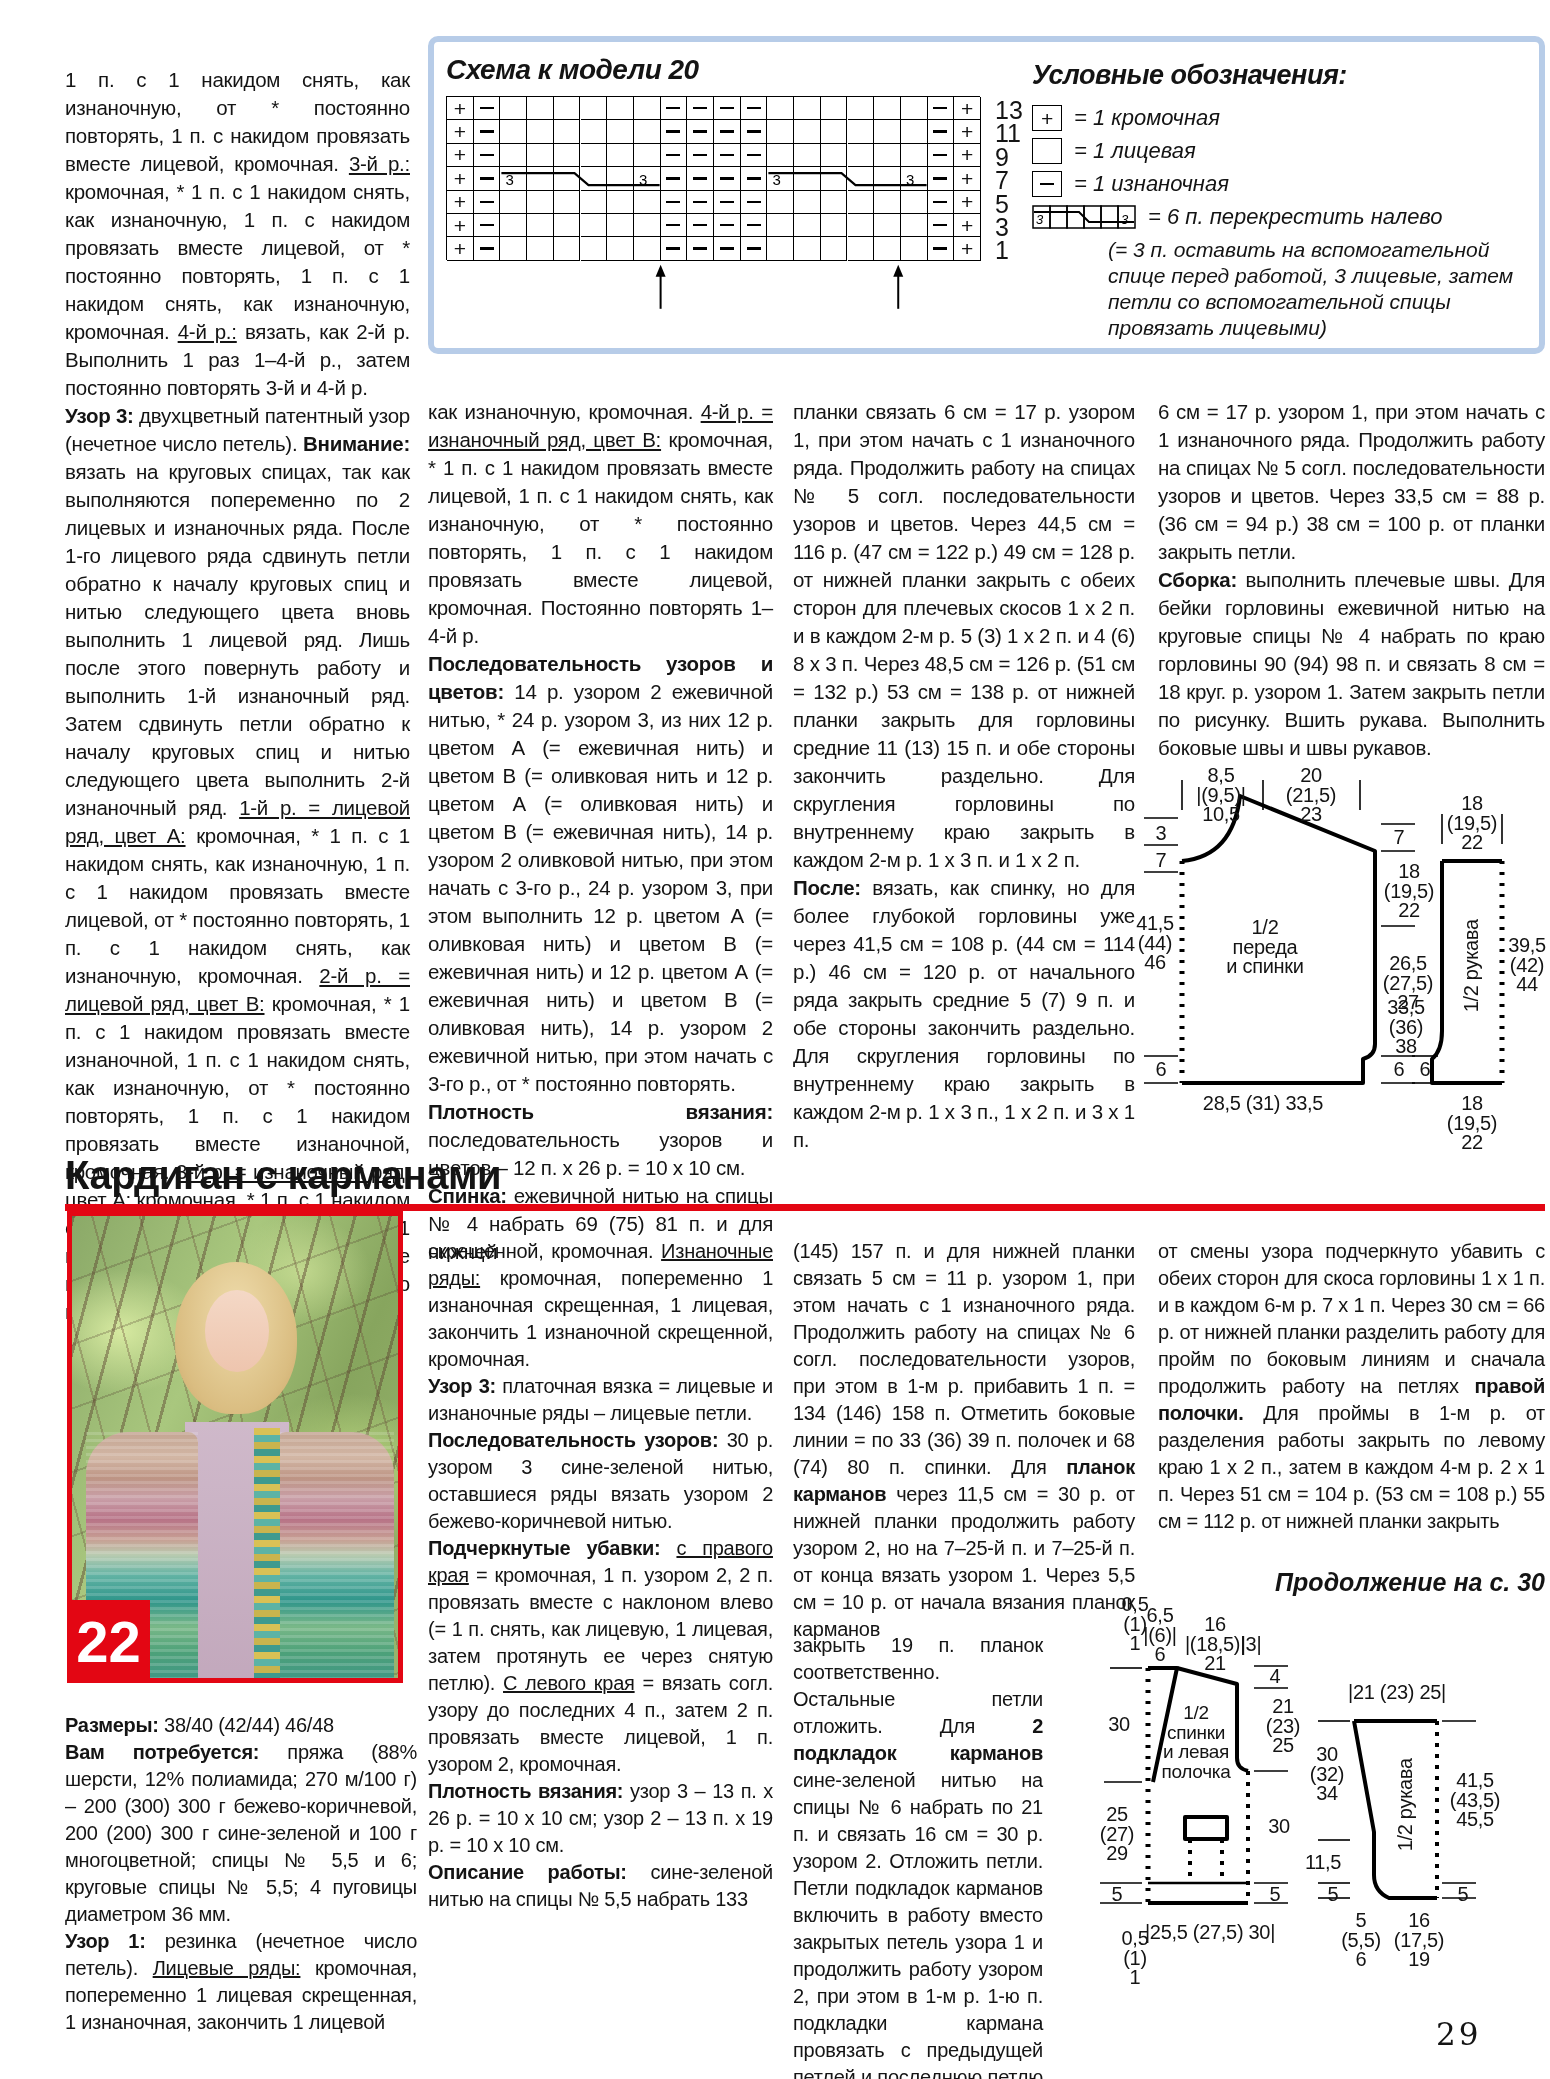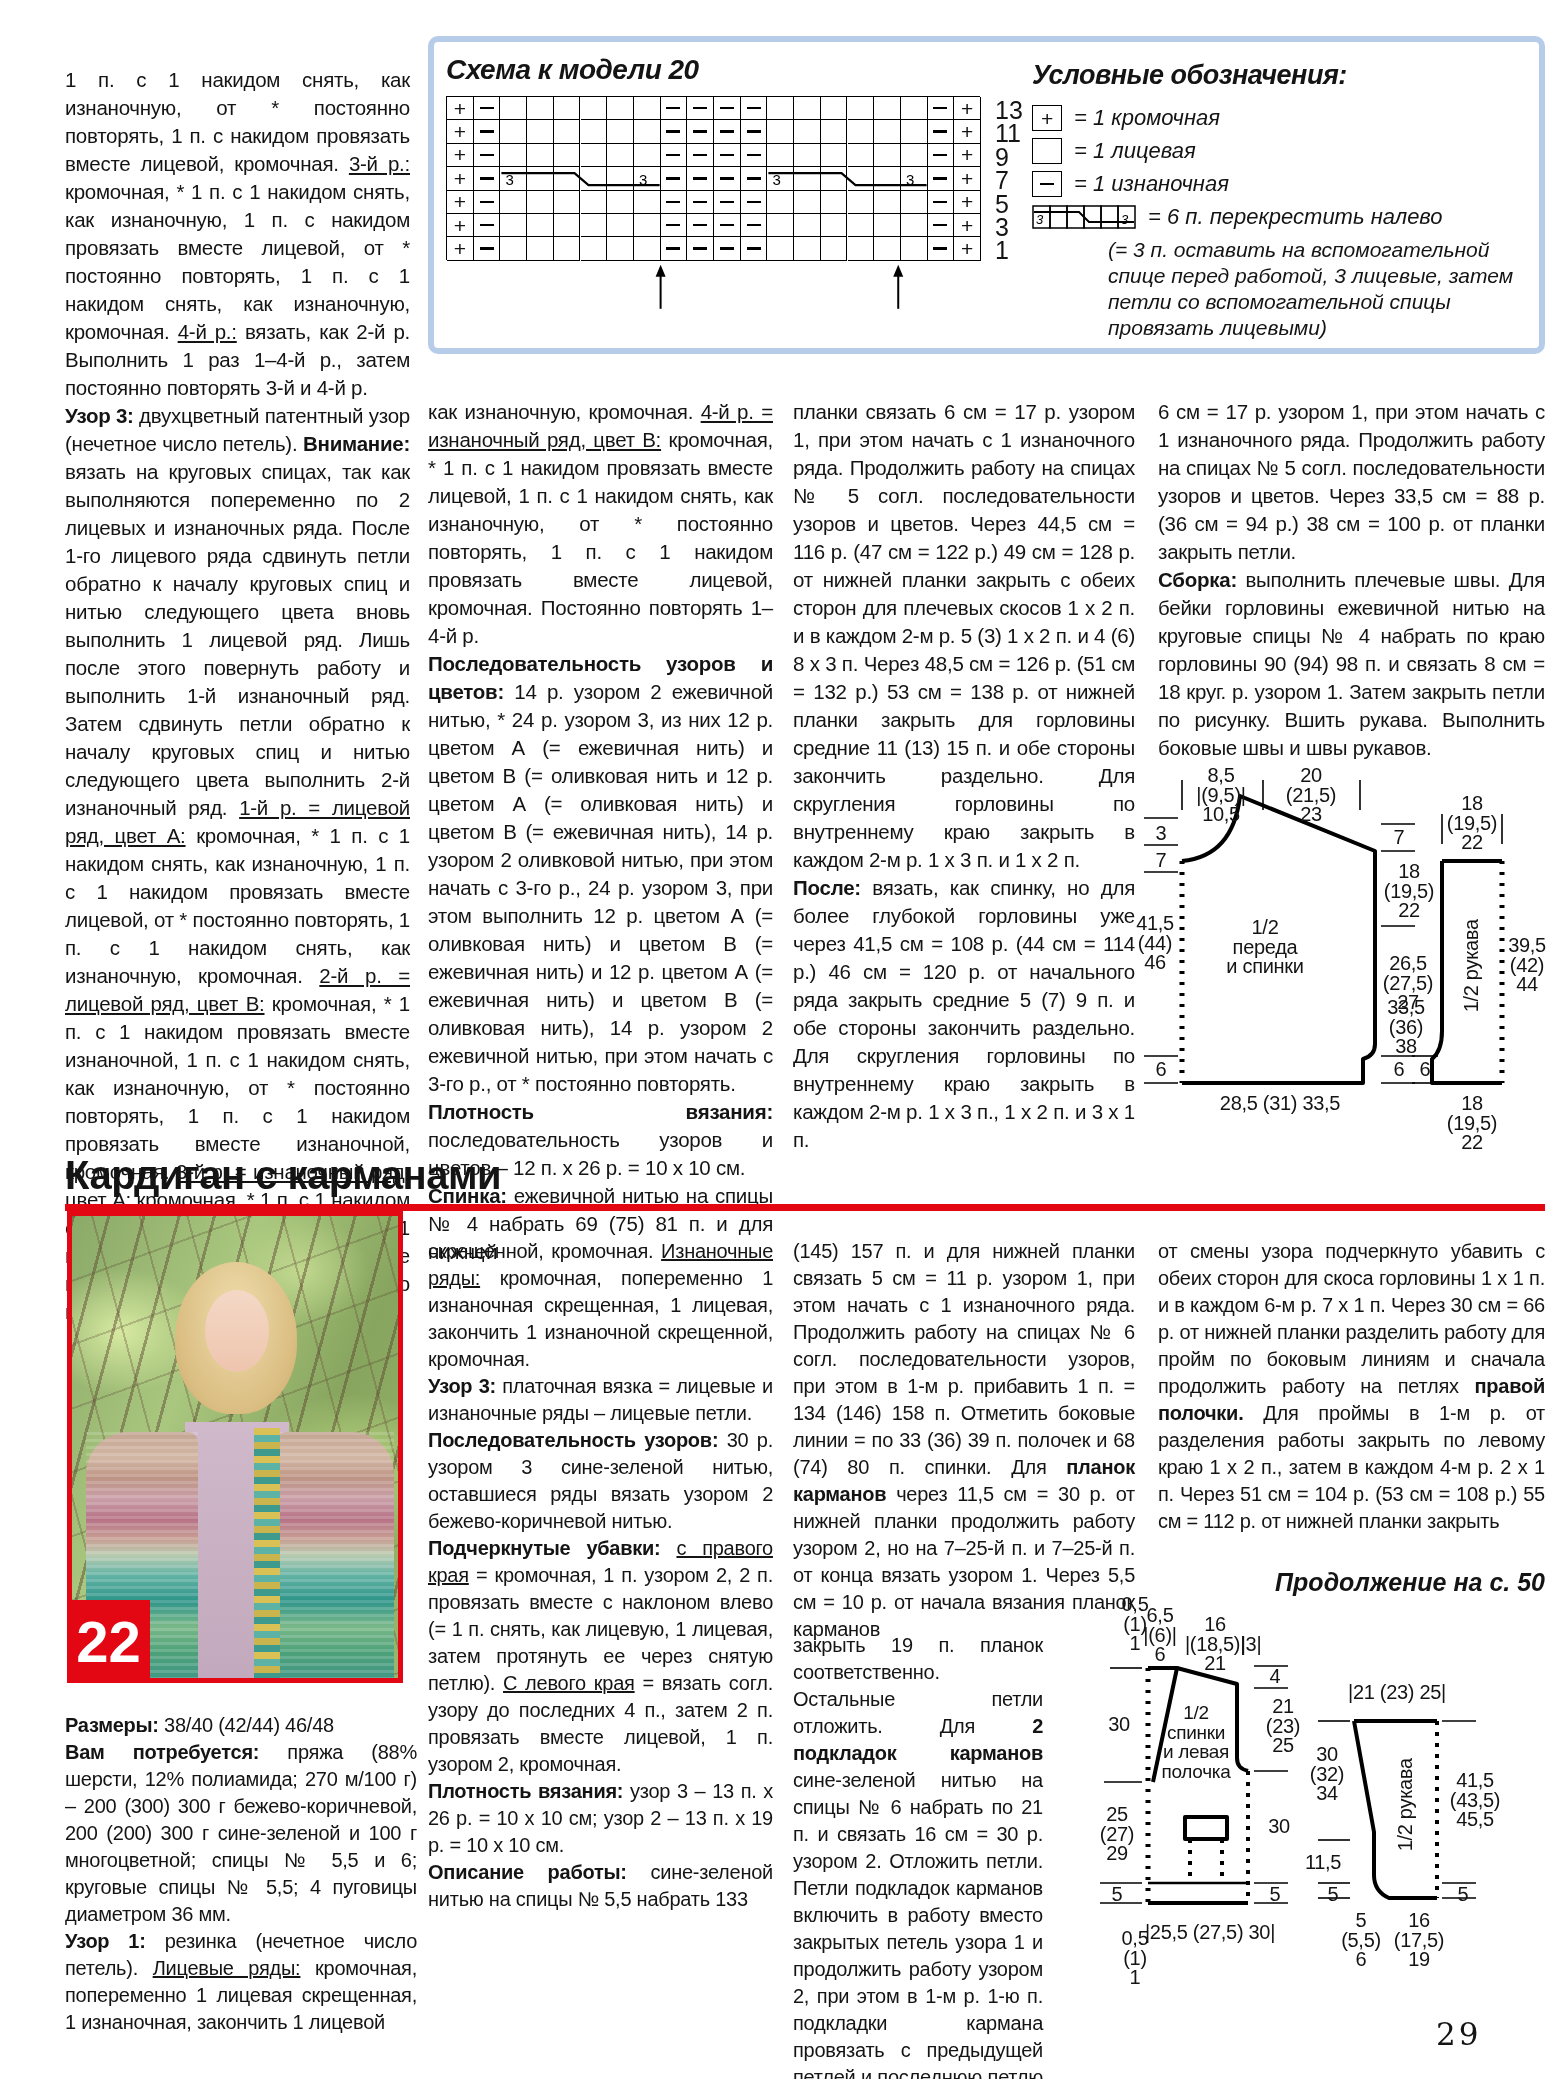--- a/index.html
+++ b/index.html
@@ -425,21 +425,21 @@
 10,5</div>
   <div class="sl" style="left:138px;top:0;width:86px">20
 (21,5)
 23</div>
   <div class="sl" style="left:18px;top:58px;width:26px">3</div>
   <div class="sl" style="left:18px;top:85px;width:26px">7</div>
   <div class="sl" style="left:0;top:148px;width:50px">41,5
 (44)
 46</div>
   <div class="sl" style="left:18px;top:294px;width:26px">6</div>
-  <div class="sl" style="left:55px;top:328px;width:190px">28,5 (31) 33,5</div>
+  <div class="sl" style="left:38px;top:328px;width:190px">28,5 (31) 33,5</div>
   <div class="sl" style="left:256px;top:62px;width:26px">7</div>
   <div class="sl" style="left:250px;top:96px;width:58px">18
 (19,5)
 22</div>
   <div class="sl" style="left:246px;top:188px;width:64px">26,5
 (27,5)
 27</div>
   <div class="sl" style="left:256px;top:294px;width:26px">6</div>
   <div class="sl" style="left:72px;top:152px;width:126px;font-size:20px">1/2
 переда
@@ -492,21 +492,21 @@
 <div class="col bcol" style="left:793px;top:1238px;width:342px">
     <p><span>(145) 157 п. и для нижней планки связать 5 см = 11 р. узором 1, при этом начать с 1 изнаночного ряда. Продолжить работу на спицах № 6 согл. последовательности узоров, при этом в 1-м р. прибавить 1 п. = 134 (146) 158 п. Отметить боковые линии = по 33 (36) 39 п. полочек и 68 (74) 80 п. спинки. Для </span><span class="rb">планок карманов</span><span> через 11,5 см = 30 р. от нижней планки продолжить работу узором 2, но на 7–25-й п. и 7–25-й п. от конца вязать узором 1. Через 5,5 см = 10 р. от начала вязания планок карманов</span></p>
   </div>
 <div class="col bcol" style="left:793px;top:1632px;width:250px">
     <p><span>закрыть 19 п. планок соответственно. Остальные петли отложить. Для </span><span class="rb">2 подкладок карманов</span><span> сине-зеленой нитью на спицы № 6 набрать по 21 п. и связать 16 см = 30 р. узором 2. Отложить петли. Петли подкладок карманов включить в работу вместо закрытых петель узора 1 и продолжить работу узором 2, при этом в 1-м р. 1-ю п. подкладки кармана провязать с предыдущей петлей и последнюю петлю подкладки кармана с последующей петлей вместе лицевой. Через 13,5 см = 26 р. (15,5 см = 30 р.) 17,5 см = 34 р.</span></p>
   </div>
 <div class="col bcol" style="left:1158px;top:1238px;width:387px">
     <p><span>от смены узора подчеркнуто убавить с обеих сторон для скоса горловины 1 х 1 п. и в каждом 6-м р. 7 х 1 п. Через 30 см = 66 р. от нижней планки разделить работу для пройм по боковым линиям и сначала продолжить работу на петлях </span><span class="rb">правой полочки.</span><span> Для проймы в 1-м р. от разделения работы закрыть по левому краю 1 х 2 п., затем в каждом 4-м р. 2 х 1 п. Через 51 см = 104 р. (53 см = 108 р.) 55 см = 112 р. от нижней планки закрыть</span></p>
   </div>
 
-<div class="cont">Продолжение на с. 50</div>
+<div class="cont">Продолжение на с. 30</div>
 
 <div class="sch" style="left:1040px;top:1595px;width:510px;height:440px">
   <svg width="510" height="440">
     <path class="dashv" d="M108,73 V308"></path>
     <path class="outl" d="M108,73 H137 L113,187"></path>
     <path class="outl" d="M137,73 L197,89 V163 C197,171 201,174 208,176"></path>
     <path class="dashv2" d="M208,176 V308"></path>
     <line class="band" x1="108" y1="288" x2="208" y2="288"></line>
     <path class="outl" d="M108,308 H208"></path>
     <rect x="145" y="222" width="42" height="22" class="outl"></rect>

